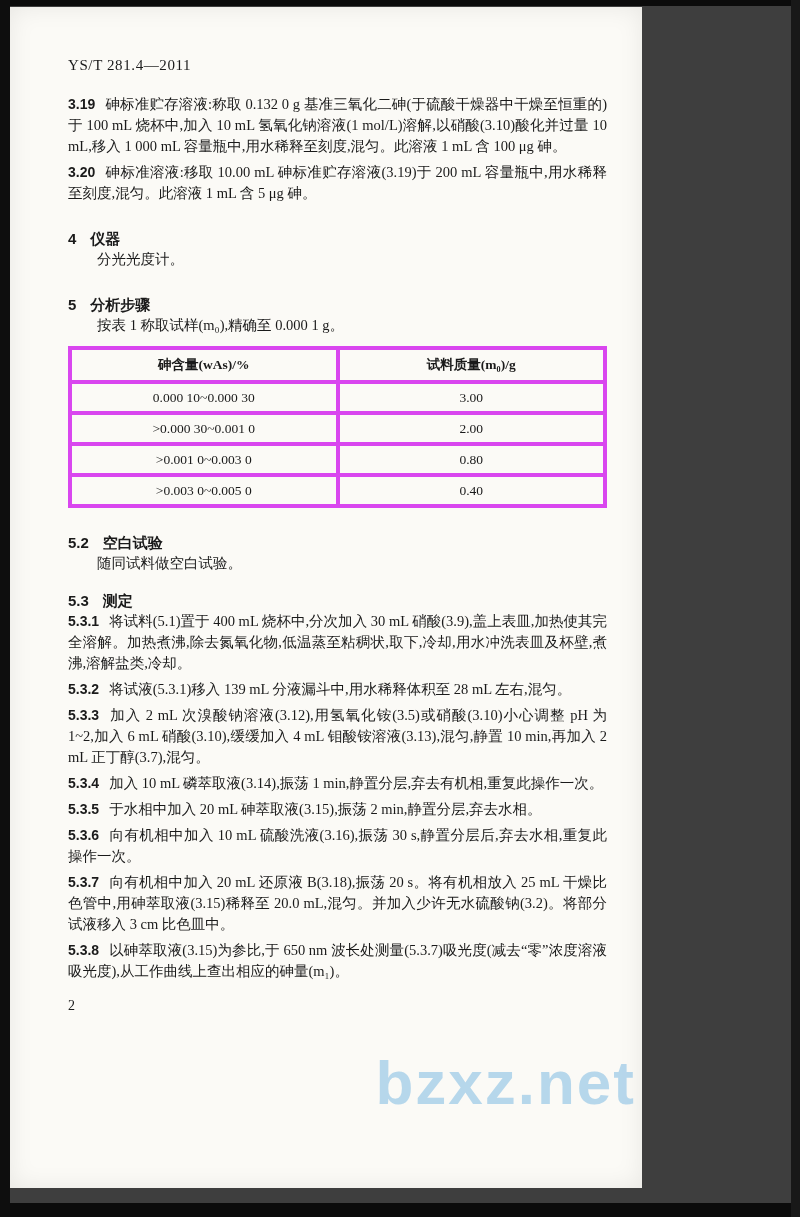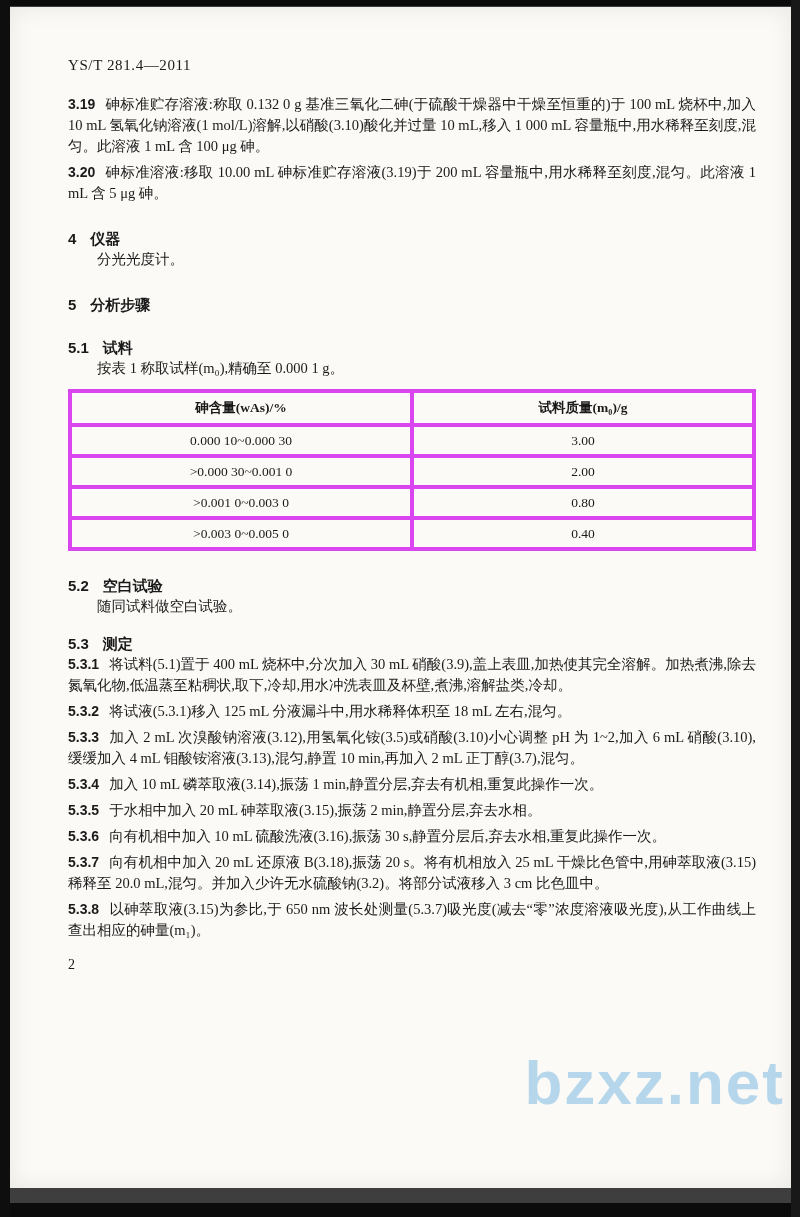--- a/index.html
+++ b/index.html
@@ -10,21 +10,21 @@
     font-family:"Liberation Serif","DejaVu Serif",serif;
     overflow:hidden;
   }
   .edge { position:absolute; background:#0b0b0b; }
   .edge-top { left:0; top:0; width:800px; height:6px; }
   .edge-bottom { left:0; bottom:0; width:800px; height:14px; }
   .edge-left { left:0; top:0; width:10px; height:1217px; background:#0e0e0e; }
   .edge-right { right:0; top:0; width:9px; height:1217px; background:#181818; }
   .page {
     position:absolute; left:10px; top:7px;
-    width:781px; height:1181px;
+    width:632px; height:1181px;
     background:#fbfaf6;
     box-shadow:inset 0 0 25px rgba(0,0,0,0.08);
   }
   .content {
     position:absolute; left:58px; top:50px; right:35px;
     color:#1a1a1a;
   }
   .doc-number {
     font-size:15px; letter-spacing:0.6px; margin-bottom:20px;
   }
@@ -93,23 +93,20 @@
 
     <p class="heading mt-sec">
       <span class="h-num">4</span><span>仪器</span>
     </p>
     <p class="bodytext mt-sub">分光光度计。</p>
 
     <p class="heading mt-sec">
       <span class="h-num">5</span><span>分析步骤</span>
     </p>
 
-    <p class="heading mt-sub">
-      <span class="h-num">5.1</span><span>试料</span>
-    </p>
     <p class="bodytext mt-body">按表 1 称取试样(m₀),精确至 0.000 1 g。</p>
 
 
     <table class="t1">
       <tbody>
           <tr>
         <th style="width:50%;">砷含量(wAs)/%</th>
         <th>试料质量(m₀)/g</th>
       </tr>
       <tr>
@@ -137,21 +134,21 @@
     <p class="bodytext mt-body">随同试料做空白试验。</p>
 
     <p class="heading mt-body">
       <span class="h-num">5.3</span><span>测定</span>
     </p>
 
     <p class="clause mt-step">
       <span class="num">5.3.1</span><span>将试料(5.1)置于 400 mL 烧杯中,分次加入 30 mL 硝酸(3.9),盖上表皿,加热使其完全溶解。加热煮沸,除去氮氧化物,低温蒸至粘稠状,取下,冷却,用水冲洗表皿及杯壁,煮沸,溶解盐类,冷却。</span>
     </p>
     <p class="clause">
-      <span class="num">5.3.2</span><span>将试液(5.3.1)移入 125 mL 分液漏斗中,用水稀释体积至 18 mL 左右,混匀。</span>
+      <span class="num">5.3.2</span><span>将试液(5.3.1)移入 139 mL 分液漏斗中,用水稀释体积至 28 mL 左右,混匀。</span>
     </p>
     <p class="clause">
       <span class="num">5.3.3</span><span>加入 2 mL 次溴酸钠溶液(3.12),用氢氧化铵(3.5)或硝酸(3.10)小心调整 pH 为 1~2,加入 6 mL 硝酸(3.10),缓缓加入 4 mL 钼酸铵溶液(3.13),混匀,静置 10 min,再加入 2 mL 正丁醇(3.7),混匀。</span>
     </p>
     <p class="clause">
       <span class="num">5.3.4</span><span>加入 10 mL 磷萃取液(3.14),振荡 1 min,静置分层,弃去有机相,重复此操作一次。</span>
     </p>
     <p class="clause">
       <span class="num">5.3.5</span><span>于水相中加入 20 mL 砷萃取液(3.15),振荡 2 min,静置分层,弃去水相。</span>
     </p>

